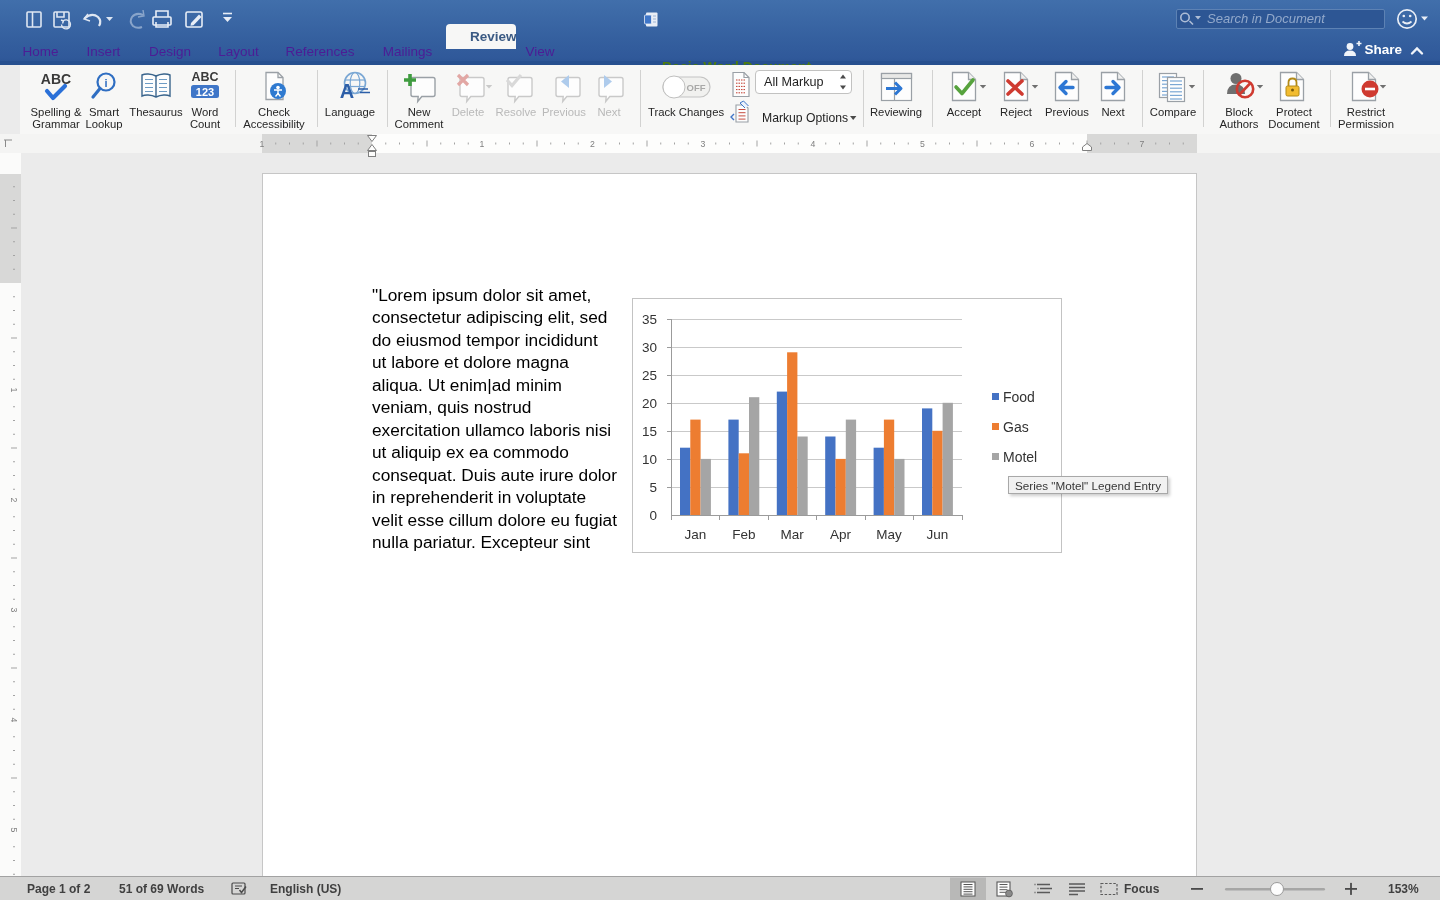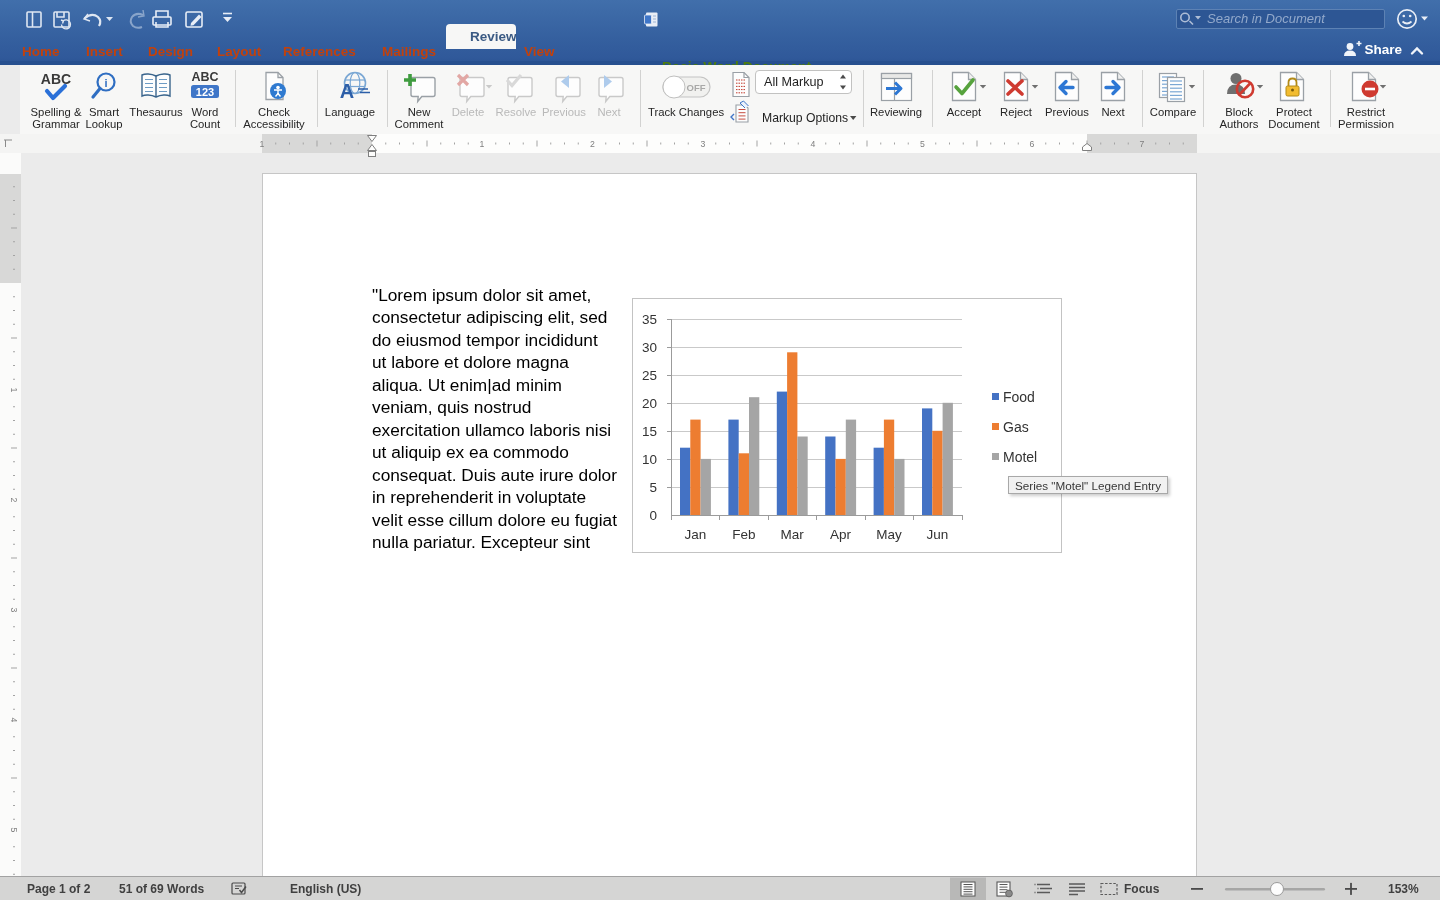--- a/index.html
+++ b/index.html
@@ -8,21 +8,21 @@
 .abs { position:absolute; }
 
 
 #titlebar { left:0; top:0; width:1440px; height:65px;
   background:linear-gradient(#416fab, #35609f 58%, #30599a 88%, #2b5494); }
 #titlebar .darkline { left:0; top:61px; width:1440px; height:4px; background:#27508f; position:absolute; }
 #doctitle { left:662px; top:12px; color:#4d7c0f; font-weight:bold; font-size:14px; position:absolute; white-space:nowrap;margin-top:47px; }
 #searchbox { left:1176px; top:9px; width:209px; height:20px; background:#2d5694; border:1px solid #5d82b4; border-radius:2px; position:absolute; color:#93a9cb; font-size:13px; line-height:18px; padding-left:30px;font-style:italic; }
 
 
-.tab { position:absolute; top:40px; height:25px; line-height:24px; color:#c2410c; font-size:13.5px; font-weight:bold; text-align:left; }
+.tab { position:absolute; top:40px; height:25px; line-height:24px; color:#4c1d95; font-size:13.5px; font-weight:normal; text-align:center; }
 #tab-active { position:absolute; left:446px; top:24px; width:70px; height:25px; background:#f7f7f6; border-radius:4px 4px 0 0; color:#3b5a83; font-size:13.5px; font-weight:bold; text-align:center; line-height:25px;padding-left:24px; }
 #share { position:absolute; top:42px; right:38px; color:#fff; font-size:13.5px; font-weight:bold; }
 
 
 #ribbon { left:0; top:65px; width:1440px; height:69px; background:#f7f7f6; border-bottom:4px solid #000000;margin-left:20px; }
 
 
 #ruler { left:0; top:134px; width:1440px; height:19px; background:#fbfbfa; border-bottom:1px solid #d6d6d6; }
 #vruler { left:0; top:153px; width:21px; height:723px; background:#fbfbfa; border-right:1px solid #d9d9d9; }
 
@@ -531,21 +531,21 @@
         <text x="14" y="350.0" text-anchor="middle" transform="rotate(90 14 347.0)">2</text>
         <text x="14" y="460.0" text-anchor="middle" transform="rotate(90 14 457.0)">3</text>
         <text x="14" y="570.0" text-anchor="middle" transform="rotate(90 14 567.0)">4</text>
         <text x="14" y="680.0" text-anchor="middle" transform="rotate(90 14 677.0)">5</text>
       </g>
     </svg></div>
 
 <div class="abs" id="statusbar">
   <span style="left:27px;">Page 1 of 2</span>
   <span style="left:119px;">51 of 69 Words</span>
-  <span style="left:270px;margin-left:20px;">English (US)</span>
+  <span style="left:270px;">English (US)</span>
   <span style="left:1124px;">Focus</span>
   <span style="left:1388px;">153%</span>
 <svg class="abs" style="left:0;top:0" width="1440" height="24">
       <g stroke="#4a4a4a" stroke-width="1.2" fill="none">
         <rect x="232" y="6" width="13" height="11" rx="1"></rect>
         <path d="M235 9 L242 9 M235 11.5 L239 11.5"></path>
         <path d="M239.5 13 L241.5 15.5 L246 9.5" stroke-width="1.5"></path>
       </g>
       <rect x="950" y="0.5" width="36" height="23" fill="#b8b8b7"></rect>
       <rect x="961" y="5" width="14" height="14" fill="#fdfdfd" stroke="#555" stroke-width="1"></rect>

